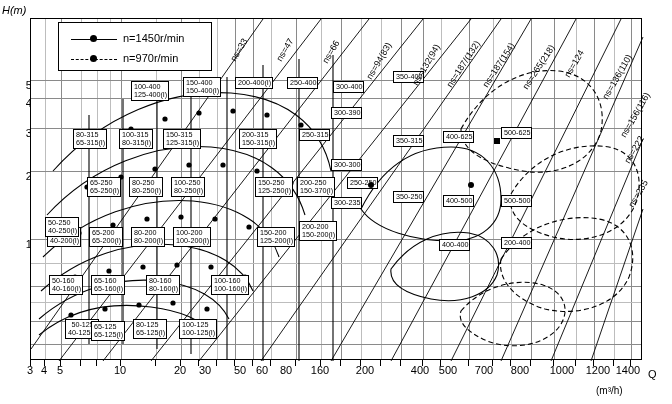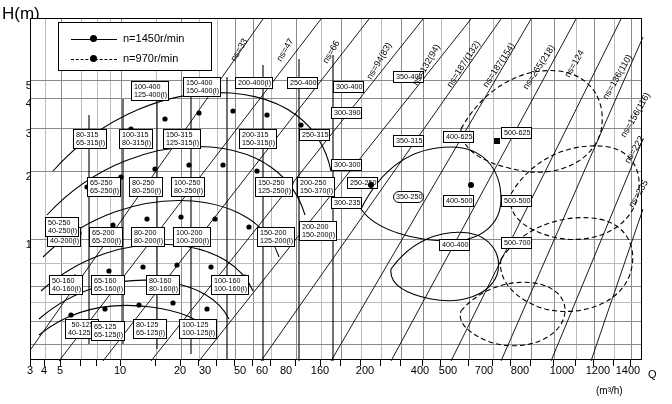--- a/index.html
+++ b/index.html
@@ -2,21 +2,21 @@
 <html><head>
 <meta charset="utf-8">
 <style>
   html,body{margin:0;padding:0;background:#ffffff;}
   body{width:672px;height:404px;overflow:hidden;font-family:"Liberation Sans",sans-serif;}
   #root{position:relative;width:672px;height:404px;}
   .abs{position:absolute;}
 
   
   .axlabel{font-size:11px;color:#000;}
-  #ylabel{left:2px;top:4px;font-size:17px;}
+  #ylabel{left:2px;top:4px;font-size:11px;font-style:italic;}
   #xunit{left:596px;top:385px;font-size:10px;}
   #qlabel{left:648px;top:368px;font-size:11px;}
 
   
   #plot{left:30px;top:18px;width:612px;height:342px;border:1.4px solid #000;box-sizing:border-box;background:#fff;}
 
   .vgrid,.hgrid{position:absolute;background:#8a8a8a;}
   .vgrid{top:0;bottom:0;width:1px;}
   .hgrid{left:0;right:0;height:1px;}
   .vgrid.minor,.hgrid.minor{background:#bdbdbd;}
@@ -326,40 +326,40 @@
     </div>
     <div class="box" style="left:362px;top:116px;">
       <i>350-315</i>
     </div>
     <div class="box" style="left:300px;top:140px;">
       <i>300-300</i>
     </div>
     <div class="box" style="left:300px;top:178px;">
       <i>300-235</i>
     </div>
-    <div class="box" style="left:362px;top:172px;border-radius:6px;">
+    <div class="box" style="left:362px;top:172px;">
       <i>350-250</i>
     </div>
     <div class="box" style="left:412px;top:112px;">
       <i>400-625</i>
     </div>
     <div class="box" style="left:470px;top:108px;">
       <i>500-625</i>
     </div>
     <div class="box" style="left:412px;top:176px;">
       <i>400-500</i>
     </div>
     <div class="box" style="left:470px;top:176px;">
       <i>500-500</i>
     </div>
     <div class="box" style="left:408px;top:220px;">
       <i>400-400</i>
     </div>
     <div class="box" style="left:470px;top:218px;">
-      <i>500-700</i>
+      <i>200-400</i>
     </div>
 
     <div class="sq" style="left:466px;top:122px;"></div>
     <div class="dot" style="left:440px;top:166px;"></div>
     <div class="dot" style="left:340px;top:166px;"></div>
 
     <div class="ns" style="left:206px;top:34px;transform:rotate(-60deg);">ns=33</div>
     <div class="ns" style="left:252px;top:34px;transform:rotate(-60deg);">ns=47</div>
     <div class="ns" style="left:298px;top:36px;transform:rotate(-60deg);">ns=66</div>
     <div class="ns" style="left:342px;top:52px;transform:rotate(-60deg);">ns=94(83)</div>

